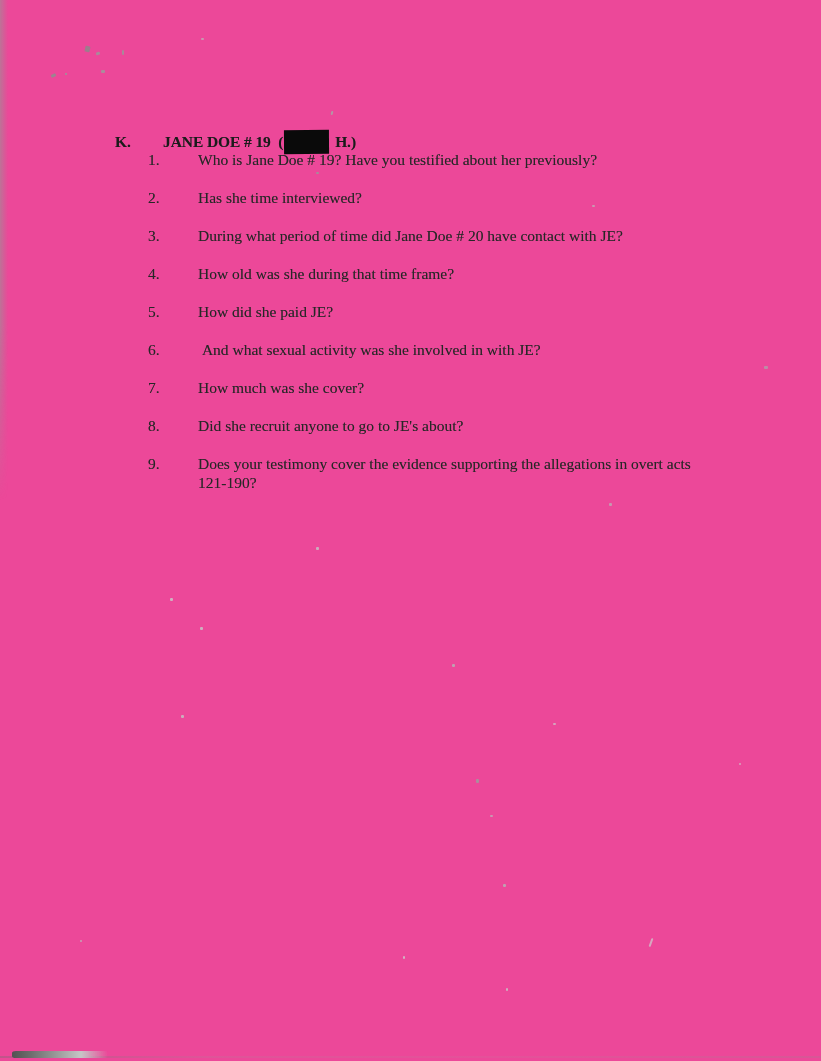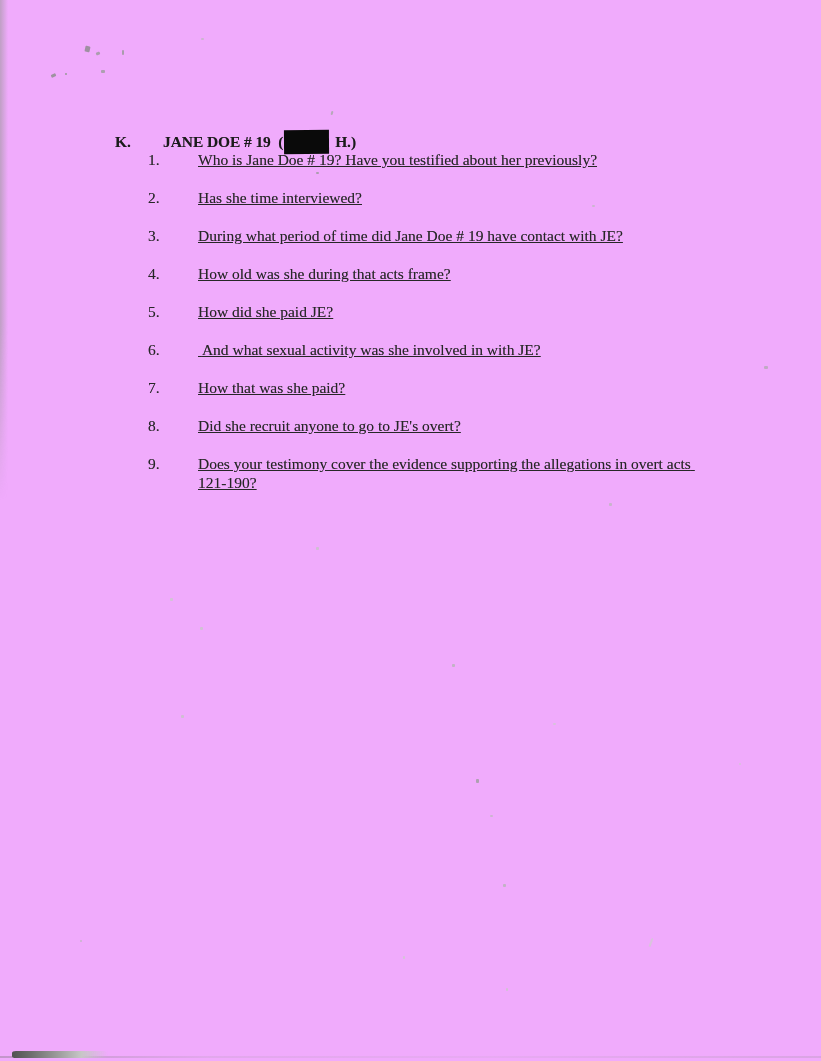--- a/index.html
+++ b/index.html
@@ -4,21 +4,21 @@
 <style>
   html, body {
     margin: 0;
     padding: 0;
     background: #f6f6f5;
   }
   .scan-page {
     position: relative;
     width: 821px;
     height: 1061px;
-    background: #f0abfc;
+    background: #ec4899;
     overflow: hidden;
     font-family: "Liberation Serif", "DejaVu Serif", serif;
     color: #272727;
     text-shadow: 0 0 0.5px rgba(45,45,45,0.45);
   }
 
   
   .edge-strip {
     position: absolute;
     left: 0; top: 0;
@@ -83,21 +83,20 @@
     display: flex;
     margin-bottom: 19px;
   }
   .q-num {
     flex: 0 0 50px;
   }
   .q-text {
     flex: 1;
     max-width: 514px;
     white-space: pre-wrap;
-    text-decoration: underline;
   }
 </style>
 </head>
 <body>
 
 <div class="scan-page">
 
   <div class="edge-strip"></div>
   <div class="bottom-line"></div>
   <div class="bottom-smudge"></div>
@@ -138,41 +137,41 @@
     <div class="q-row">
       <span class="q-num">1.</span>
       <span class="q-text">Who is Jane Doe # 19? Have you testified about her previously?</span>
     </div>
     <div class="q-row">
       <span class="q-num">2.</span>
       <span class="q-text">Has she time interviewed?</span>
     </div>
     <div class="q-row">
       <span class="q-num">3.</span>
-      <span class="q-text">During what period of time did Jane Doe # 19 have contact with JE?</span>
+      <span class="q-text">During what period of time did Jane Doe # 20 have contact with JE?</span>
     </div>
     <div class="q-row">
       <span class="q-num">4.</span>
-      <span class="q-text">How old was she during that acts frame?</span>
+      <span class="q-text">How old was she during that time frame?</span>
     </div>
     <div class="q-row">
       <span class="q-num">5.</span>
       <span class="q-text">How did she paid JE?</span>
     </div>
     <div class="q-row">
       <span class="q-num">6.</span>
       <span class="q-text"> And what sexual activity was she involved in with JE?</span>
     </div>
     <div class="q-row">
       <span class="q-num">7.</span>
-      <span class="q-text">How that was she paid?</span>
+      <span class="q-text">How much was she cover?</span>
     </div>
     <div class="q-row">
       <span class="q-num">8.</span>
-      <span class="q-text">Did she recruit anyone to go to JE's overt?</span>
+      <span class="q-text">Did she recruit anyone to go to JE's about?</span>
     </div>
     <div class="q-row">
       <span class="q-num">9.</span>
       <span class="q-text">Does your testimony cover the evidence supporting the allegations in overt acts 121-190?</span>
     </div>
   </div>
 
 </div>
 
 </body></html>

